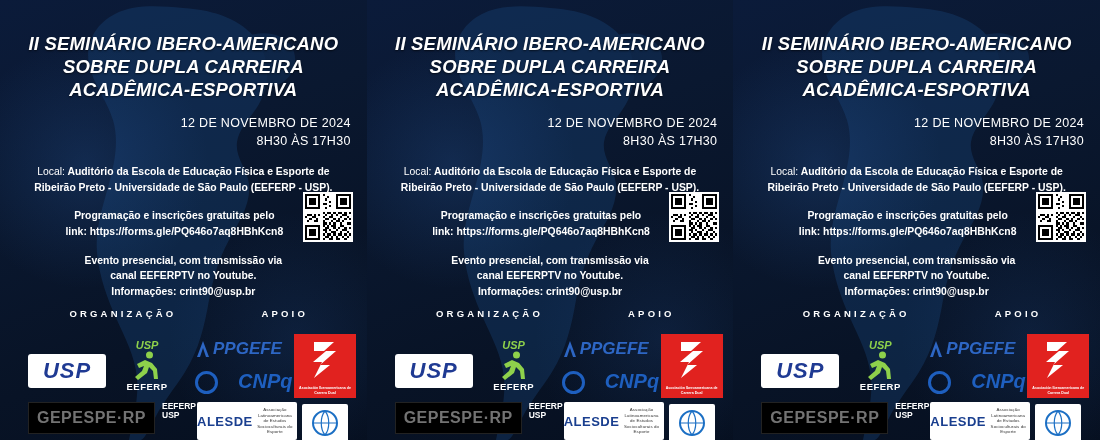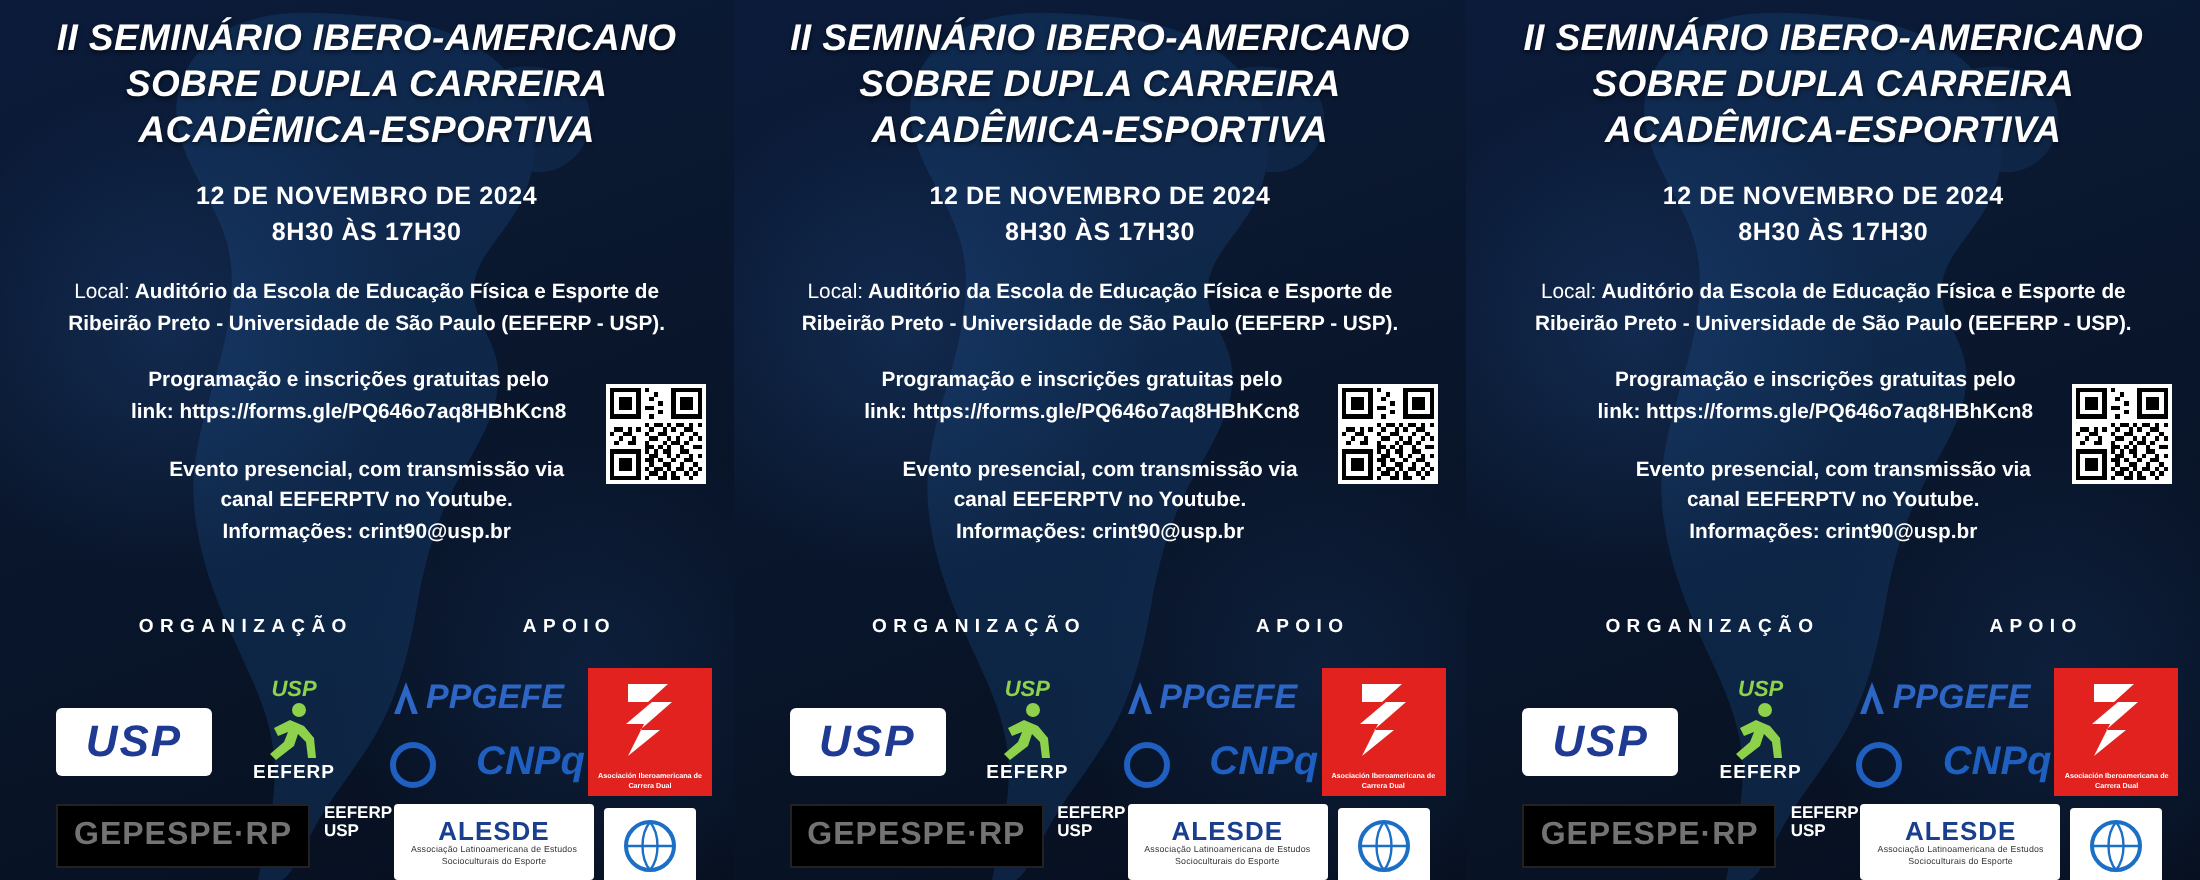--- a/index.html
+++ b/index.html
@@ -60,41 +60,43 @@
     height: 260px;
     border-radius: 50%;
     background: radial-gradient(circle, rgba(35,80,145,0.22) 0%, rgba(10,20,45,0) 70%);
     pointer-events: none;
   }
 
   .content {
     position: relative;
     z-index: 3;
     padding: 6px 16px 0 16px;
+    margin-top: 25px;
   }
 
   .title {
     font-weight: bold;
     font-style: italic;
     font-size: 18.5px;
     line-height: 1.24;
     letter-spacing: 0.2px;
     margin: 2px 0 0 0;
     text-shadow: 0 1px 2px rgba(0,0,0,0.6);
   }
   .title .l1 { display: block; }
   .title .l2 { display: block; }
   .title .l3 { display: block; }
 
   .date-block {
     margin-top: 12px;
-    font-weight: bold;
+    font-weight: normal;
     font-size: 12.5px;
     line-height: 1.45;
     letter-spacing: 0.3px;
+    text-align: right;
   }
 
   .local {
     margin-top: 14px;
     font-size: 10.4px;
     line-height: 1.5;
     font-weight: bold;
     padding: 0 14px;
   }
   .local .lbl { font-weight: normal; }
@@ -271,21 +273,20 @@
   }
   .alesde {
     position: absolute;
     left: 12px;
     top: 72px;
     width: 100px;
     height: 38px;
     background: #ffffff;
     border-radius: 2px;
     display: flex;
-    flex-direction: column;
     align-items: center;
     justify-content: center;
   }
   .alesde .a-name {
     color: #1a3f8f;
     font-weight: bold;
     font-size: 13px;
     letter-spacing: 0.5px;
     line-height: 1;
   }

